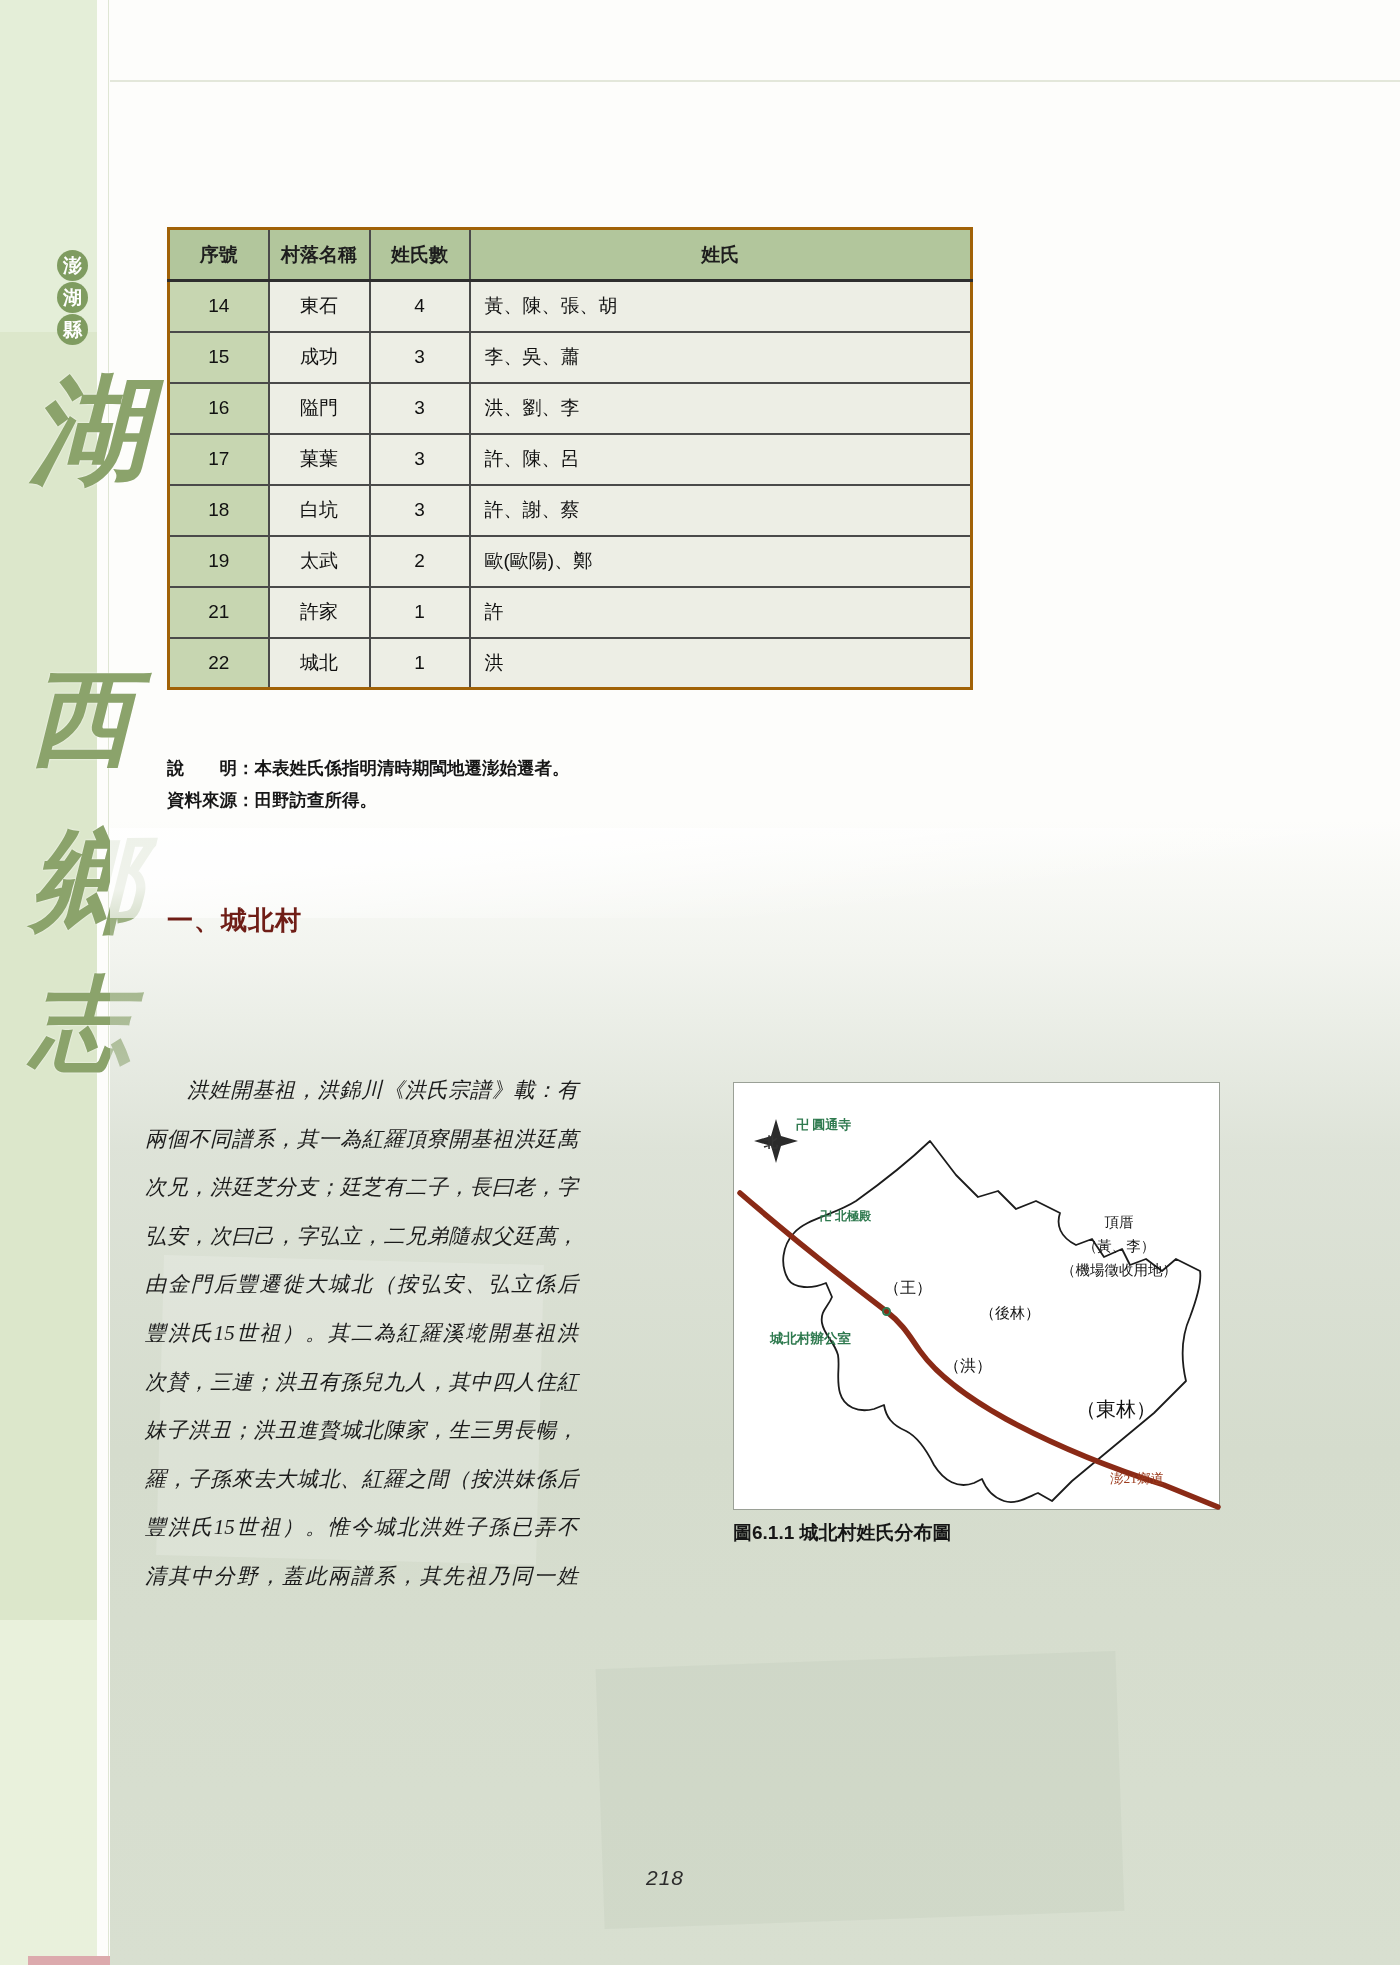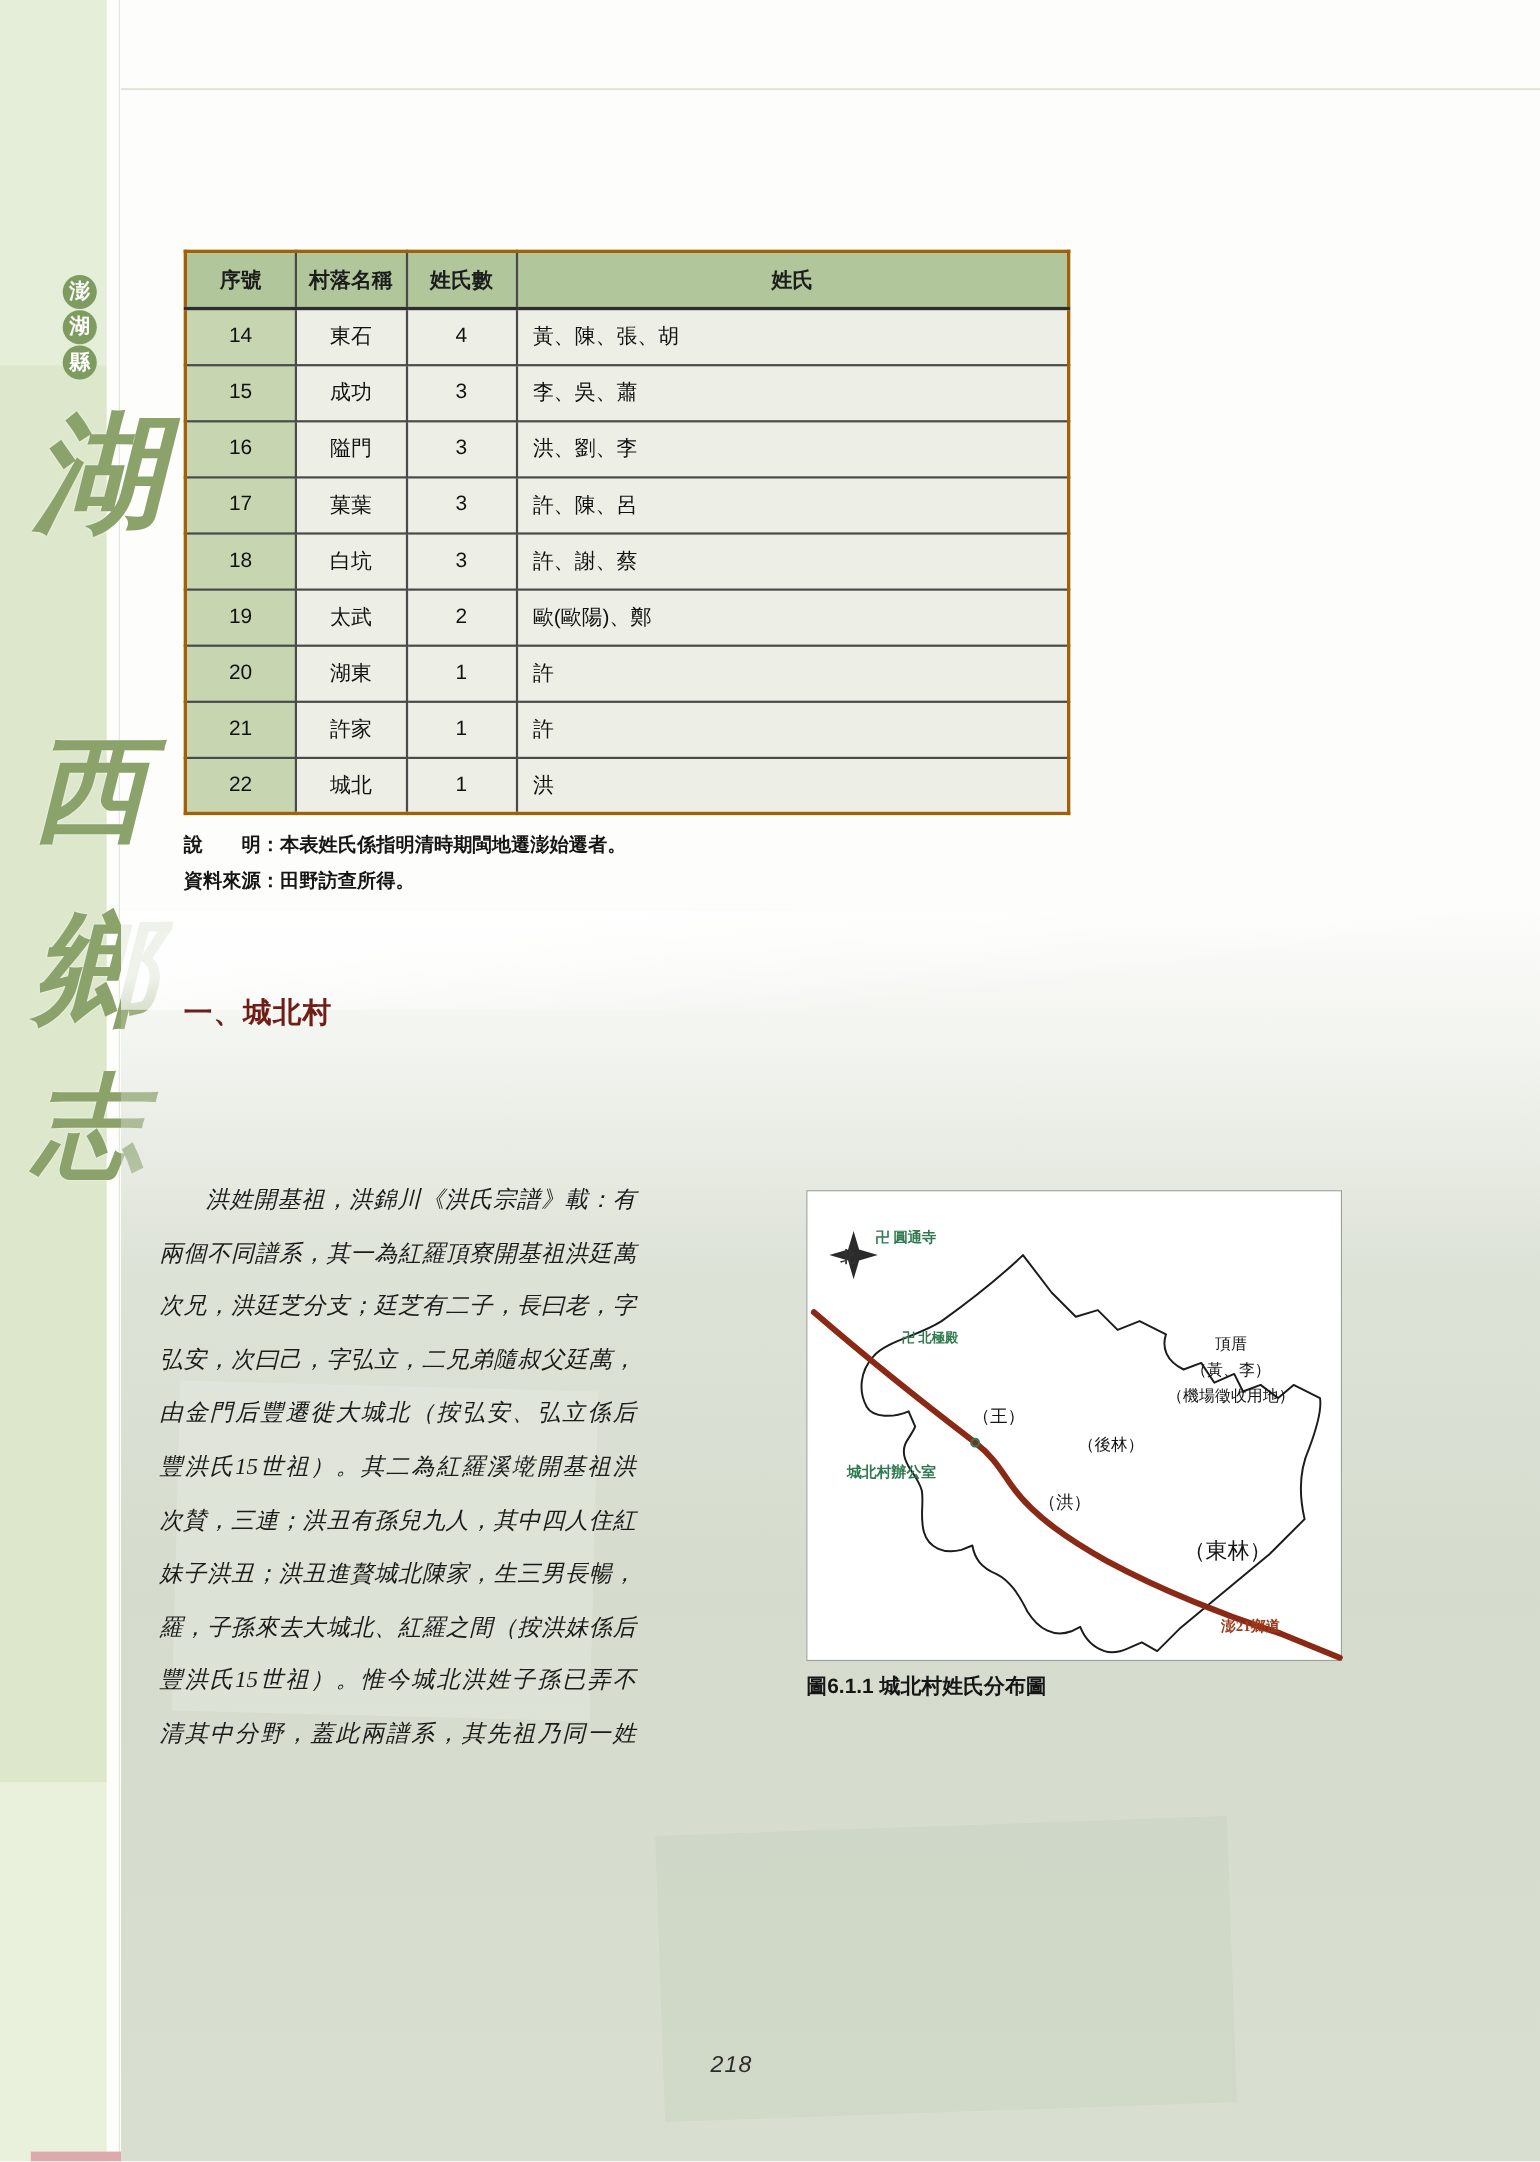--- a/index.html
+++ b/index.html
@@ -81,21 +81,21 @@
   .lab-north { left:30px; top:24px; font-size:14px; font-weight:bold; color:#333; }
   .lab-temple-inner { left:86px; top:98px; font-size:12px; }
   .lab-wang { left:150px; top:168px; font-size:16px; }
   .lab-houlin { left:246px; top:194px; font-size:15px; }
   .lab-office { left:36px; top:220px; font-size:13.5px; }
   .marker { position:absolute; left:148px; top:224px; width:9px; height:9px; border:2px solid #2f7a4f;
             border-radius:50%; }
   .lab-hong { left:210px; top:246px; font-size:16px; }
   .lab-donglin { left:342px; top:286px; font-size:20px; }
   .lab-dingcuo { left:305px; top:100px; width:160px; text-align:center; font-size:14.5px; line-height:24px; }
-  .lab-road { left:376px; top:360px; font-size:13.5px; font-weight:bold; color:#9c3b1d; }
+  .lab-road { left:376px; top:360px; font-size:13.5px; font-weight:normal; color:#9c3b1d; }
 
   .caption { position:absolute; left:733px; top:1520px; z-index:2; font-size:19px; font-weight:bold;
              color:#161616; font-family:"Liberation Sans", sans-serif; }
 
   .pagenum { position:absolute; left:600px; top:1866px; width:130px; text-align:center; z-index:2;
              font-size:21px; font-style:italic; color:#2c2c2c; letter-spacing:1px;
              font-family:"Liberation Sans", sans-serif; }
 </style>
 </head>
 <body>
@@ -164,26 +164,20 @@
           <td class="seq c1">18</td>
           <td class="c2">白坑</td>
           <td class="c3">3</td>
           <td class="sur c4">許、謝、蔡</td>
         </tr>
         <tr>
           <td class="seq c1">19</td>
           <td class="c2">太武</td>
           <td class="c3">2</td>
           <td class="sur c4">歐(歐陽)、鄭</td>
-        </tr>
-        <tr>
-          <td class="seq c1">20</td>
-          <td class="c2">湖東</td>
-          <td class="c3">1</td>
-          <td class="sur c4">許</td>
         </tr>
         <tr>
           <td class="seq c1">21</td>
           <td class="c2">許家</td>
           <td class="c3">1</td>
           <td class="sur c4">許</td>
         </tr>
         <tr>
           <td class="seq c1">22</td>
           <td class="c2">城北</td>

